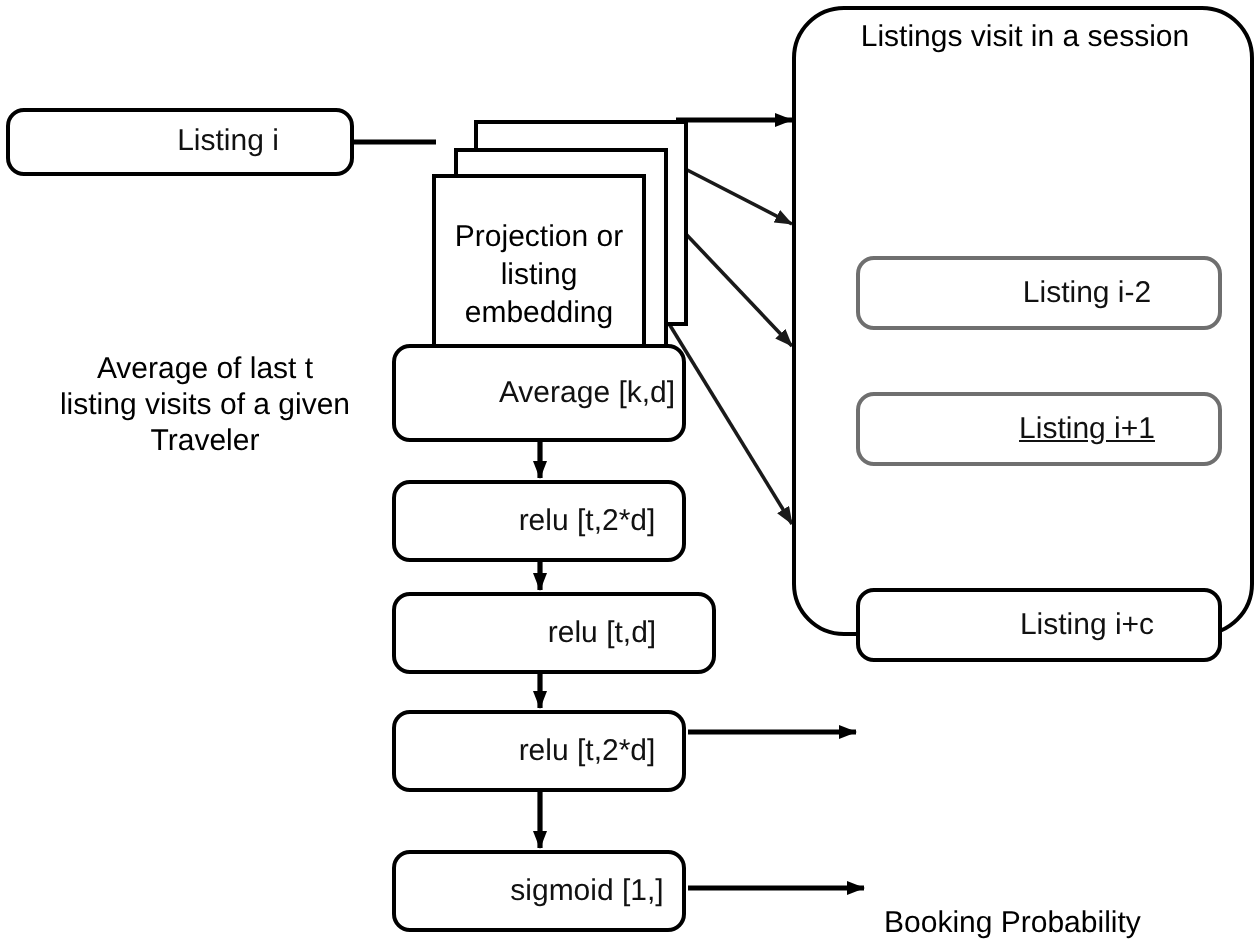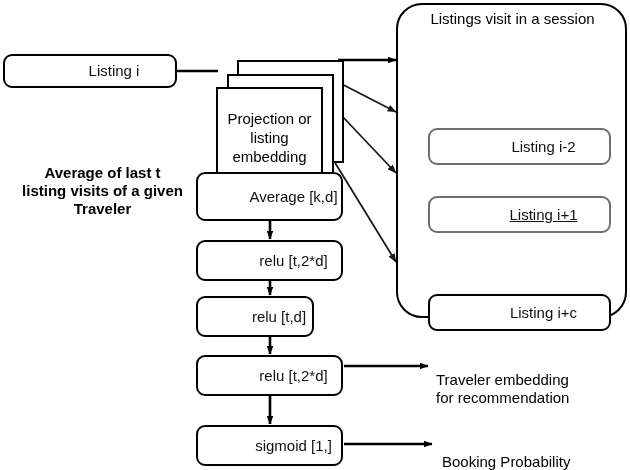--- a/index.html
+++ b/index.html
@@ -116,35 +116,35 @@
   <div class="node" style="left:3px;top:54px;width:174px;height:34px;">
     <span>Listing i</span>
   </div>
 
   <div class="card back" style="left:237px;top:19px;width:107px;height:103px;"></div>
   <div class="card mid" style="left:227px;top:33px;width:107px;height:103px;"></div>
   <div class="card front" style="left:216px;top:46px;width:107px;height:103px;padding:0 6px;">
     <span>Projection or listing embedding</span>
   </div>
 
-  <div class="free-text" style="left:10px;top:146px;width:185px;font-weight:bold;">
+  <div class="free-text" style="left:10px;top:158px;width:185px;">
     <span>Average of last t
 listing visits of a given
 Traveler</span>
   </div>
 
   <div class="node" style="left:196px;top:172px;width:147px;height:49px;">
     <span>Average [k,d]</span>
   </div>
 
   <div class="node" style="left:196px;top:240px;width:147px;height:41px;">
     <span>relu [t,2*d]</span>
   </div>
 
-  <div class="node" style="left:196px;top:296px;width:118px;height:41px;">
+  <div class="node" style="left:196px;top:296px;width:162px;height:41px;">
     <span>relu [t,d]</span>
   </div>
 
   <div class="node" style="left:196px;top:355px;width:147px;height:41px;">
     <span>relu [t,2*d]</span>
   </div>
 
   <div class="node" style="left:196px;top:425px;width:147px;height:41px;">
     <span>sigmoid [1,]</span>
   </div>
@@ -161,22 +161,18 @@
   </div>
 
   <div class="node grey" style="left:428px;top:196px;width:183px;height:37px;text-decoration:underline;">
     <span>Listing i+1</span>
   </div>
 
   <div class="node" style="left:428px;top:258px;width:183px;height:37px;margin-top:36px;">
     <span>Listing i+c</span>
   </div>
 
-  <div class="free-text left-align" style="left:436px;top:353px;width:190px;">
-    <span>Traveler embedding
-for recommendation</span>
-  </div>
 
   <div class="free-text left-align" style="left:442px;top:435px;width:190px;">
     <span>Booking Probability</span>
   </div>
 
 </div>
 
 </body></html>

